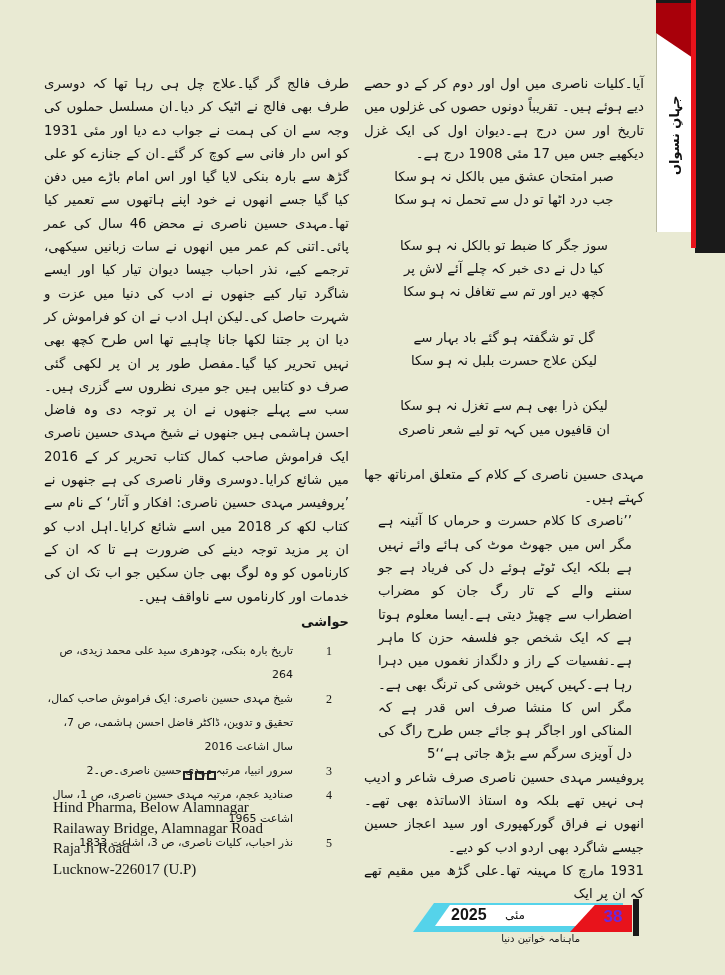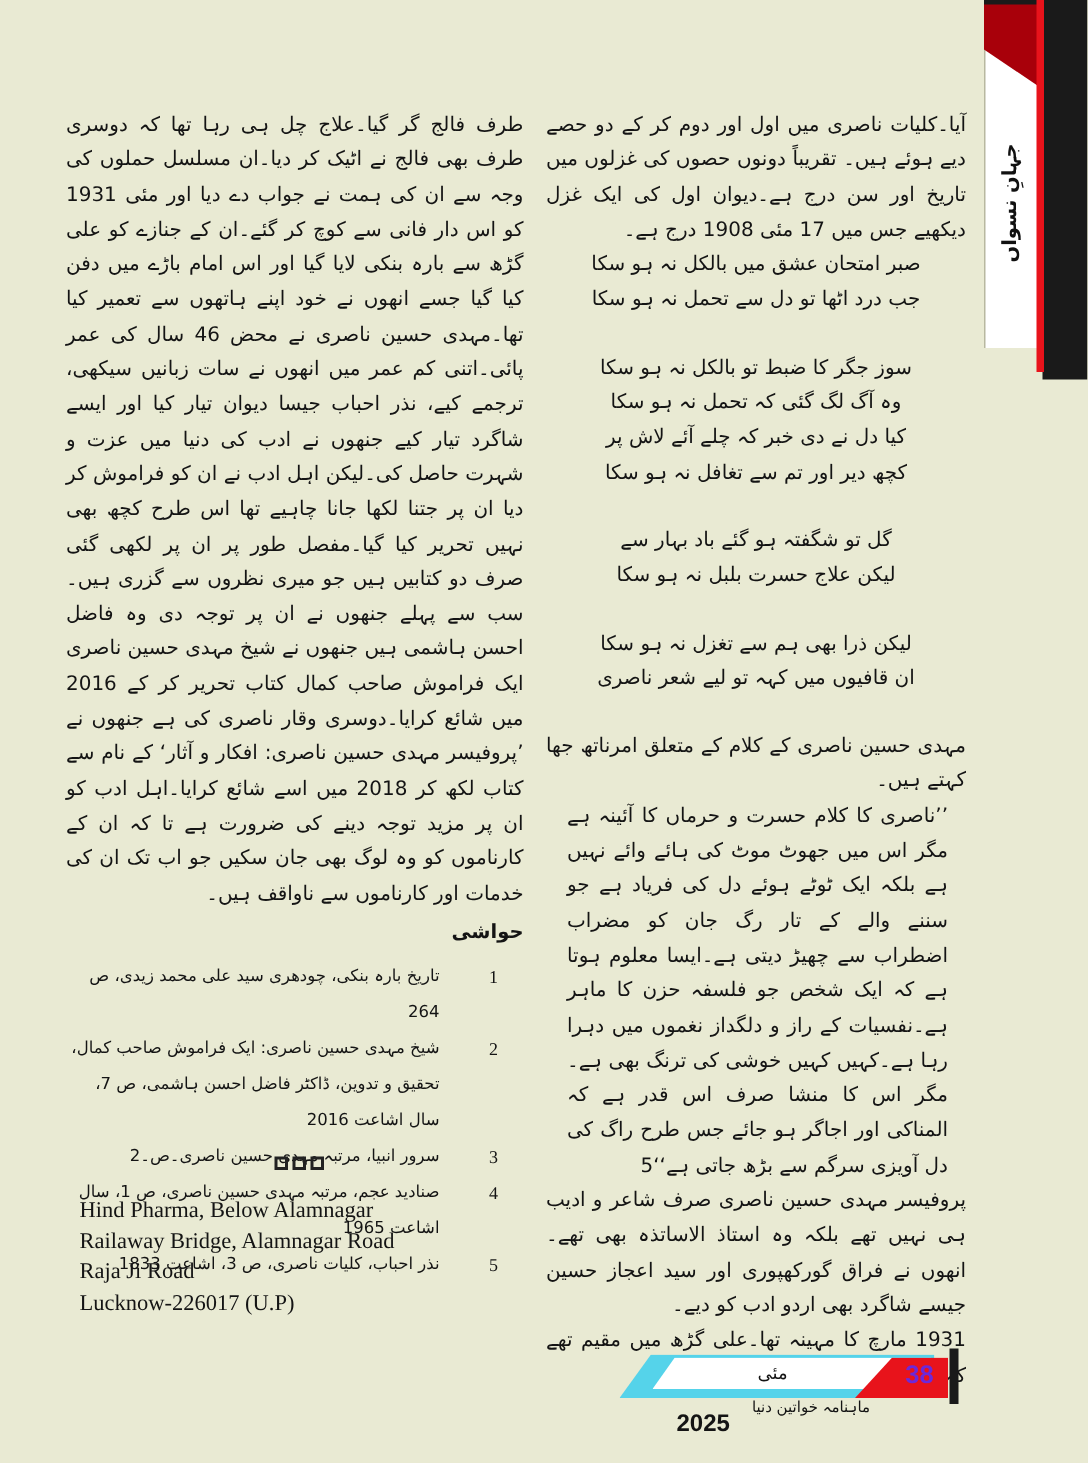--- a/index.html
+++ b/index.html
@@ -62,21 +62,21 @@
   #footer-white {
     position:absolute; left:22px; top:8px; width:186px; height:21px; background:#ffffff;
     clip-path:polygon(8% 0, 100% 0, 100% 100%, 0 100%);
   }
   #footer-red {
     position:absolute; left:157px; top:8px; width:62px; height:27px; background:#e8131b;
     clip-path:polygon(40% 0, 100% 0, 100% 100%, 0 100%);
   }
   #footer-black { position:absolute; left:633px; top:899px; width:6px; height:37px; background:#1a1a1a; }
   #footer-page { position:absolute; left:185px; top:8px; width:30px; height:24px; color:#6d28d9; font-weight:bold; font-size:17px; font-family:"Liberation Sans", sans-serif; text-align:center; line-height:24px; }
-  #footer-year { position:absolute; left:38px; top:7px; font-weight:bold; font-size:16px; font-family:"Liberation Sans", sans-serif; line-height:22px;margin-top:35px; }
+  #footer-year { position:absolute; left:38px; top:7px; font-weight:bold; font-size:16px; font-family:"Liberation Sans", sans-serif; line-height:22px; }
   #footer-month { position:absolute; left:92px; top:8px; font-size:12px; line-height:20px; direction:rtl; }
   #footer-mag { position:absolute; left:115px; top:9px; width:52px; font-size:10px; line-height:18px; direction:rtl; white-space:nowrap;margin-top:24px; }
 </style>
 </head>
 <body>
 
 <div id="side-black"></div>
 <div id="side-white"></div>
 <div id="side-red-top"></div>
 <div id="side-topbar"></div>
@@ -85,21 +85,20 @@
 
 <div id="col-right" class="col urdu">
   <p class="para">آیا۔کلیات ناصری میں اول اور دوم کر کے دو حصے دیے ہوئے ہیں۔ تقریباً دونوں حصوں کی غزلوں میں تاریخ اور سن درج ہے۔دیوان اول کی ایک غزل دیکھیے جس میں 17 مئی 1908 درج ہے۔</p>
   <div id="verses">
       <div class="verse-block" style="margin-top: 0px;">
         <p class="verse">صبر امتحان عشق میں بالکل نہ ہو سکا</p>
         <p class="verse">جب درد اٹھا تو دل سے تحمل نہ ہو سکا</p>
       </div>
       <div class="verse-block">
         <p class="verse">سوز جگر کا ضبط تو بالکل نہ ہو سکا</p>
-        <p class="verse">وہ آگ لگ گئی کہ تحمل نہ ہو سکا</p>
         <p class="verse">کیا دل نے دی خبر کہ چلے آئے لاش پر</p>
         <p class="verse">کچھ دیر اور تم سے تغافل نہ ہو سکا</p>
       </div>
       <div class="verse-block">
         <p class="verse">گل تو شگفتہ ہو گئے باد بہار سے</p>
         <p class="verse">لیکن علاج حسرت بلبل نہ ہو سکا</p>
       </div>
       <div class="verse-block">
         <p class="verse">لیکن ذرا بھی ہم سے تغزل نہ ہو سکا</p>
         <p class="verse">ان قافیوں میں کہہ تو لیے شعر ناصری</p>

